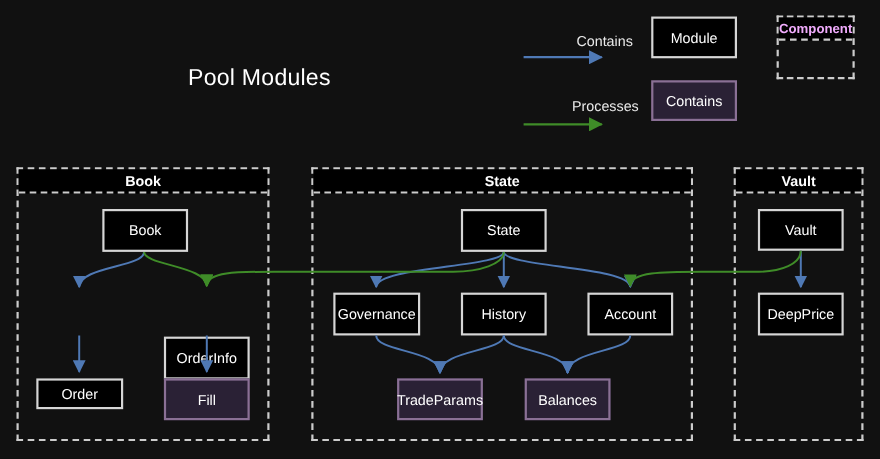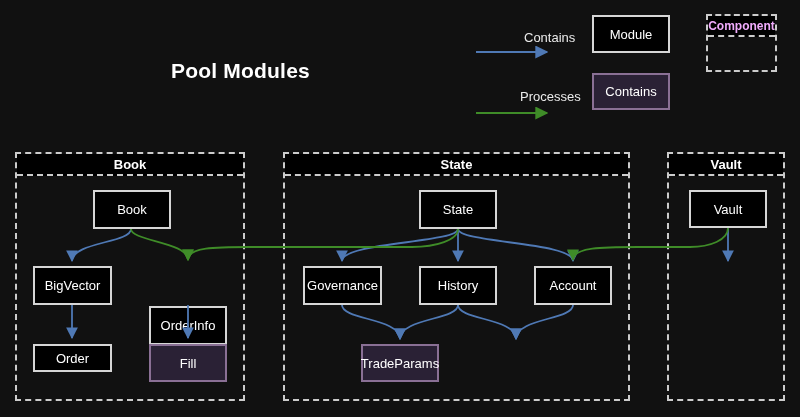--- a/index.html
+++ b/index.html
@@ -15,21 +15,21 @@
   }
   html,body{margin:0;padding:0;background:var(--background);}
   .stage{
     position:relative;width:800px;height:417px;overflow:hidden;
     background:var(--background);
     font-family:"Liberation Sans","DejaVu Sans",sans-serif;
     color:var(--text-color);
   }
   .title{
     position:absolute;left:171px;top:59px;
-    font-size:21px;font-weight:bold;letter-spacing:0.2px;color:#fff;
+    font-size:21px;font-weight:normal;letter-spacing:0.2px;color:#fff;
   }
   .legend-label{
     position:absolute;font-size:13px;color:#eaeaea;white-space:nowrap;margin-left:32px;
   }
   .sample-box{
     position:absolute;display:flex;align-items:center;justify-content:center;
     font-size:13px;color:#fff;box-sizing:border-box;
   }
   .module-style{background:var(--module-fill);border:2px solid var(--module-border);}
   .primitive-style{background:var(--primitive-fill);border:2px solid var(--primitive-border);}
@@ -92,32 +92,33 @@
 
   <div class="subgraph" style="left:283px;top:152px;width:347px;height:249px;">
     <div class="subgraph-header">State</div>
   </div>
 
   <div class="subgraph" style="left:667px;top:152px;width:118px;height:249px;">
     <div class="subgraph-header">Vault</div>
   </div>
 
   <div class="node module-style" style="left:93px;top:190px;width:78px;height:39px;">Book</div>
-  <div class="node module-style" style="left:33px;top:266px;width:79px;height:39px;">BigVector</div>
   <div class="node module-style" style="left:149px;top:266px;width:78px;height:39px;margin-top:40px;">OrderInfo</div>
   <div class="node module-style" style="left:33px;top:344px;width:79px;height:28px;">Order</div>
   <div class="node primitive-style" style="left:149px;top:344px;width:78px;height:38px;">Fill</div>
 
   <div class="node module-style" style="left:419px;top:190px;width:78px;height:39px;">State</div>
   <div class="node module-style" style="left:303px;top:266px;width:79px;height:39px;">Governance</div>
   <div class="node module-style" style="left:419px;top:266px;width:78px;height:39px;">History</div>
   <div class="node primitive-style" style="left:361px;top:344px;width:78px;height:38px;">TradeParams</div>
   <div class="node module-style" style="left:534px;top:266px;width:78px;height:39px;">Account</div>
+  <div class="node primitive-style" style="left:477px;top:344px;width:78px;height:38px;">Balances</div>
 
   <div class="node module-style" style="left:689px;top:190px;width:78px;height:38px;">Vault</div>
+  <div class="node module-style" style="left:689px;top:266px;width:78px;height:39px;">DeepPrice</div>
 
   <svg class="edges" viewBox="0 0 800 417">
     <defs>
       <marker id="arrow-blue" viewBox="0 0 10 10" refX="9" refY="5" markerWidth="6.5" markerHeight="6.5" orient="auto-start-reverse">
         <path d="M0,0 L10,5 L0,10 z" fill="var(--contains-arrow)"></path>
       </marker>
       <marker id="arrow-green" viewBox="0 0 10 10" refX="9" refY="5" markerWidth="6.5" markerHeight="6.5" orient="auto-start-reverse">
         <path d="M0,0 L10,5 L0,10 z" fill="var(--processes-arrow)"></path>
       </marker>
     </defs>

